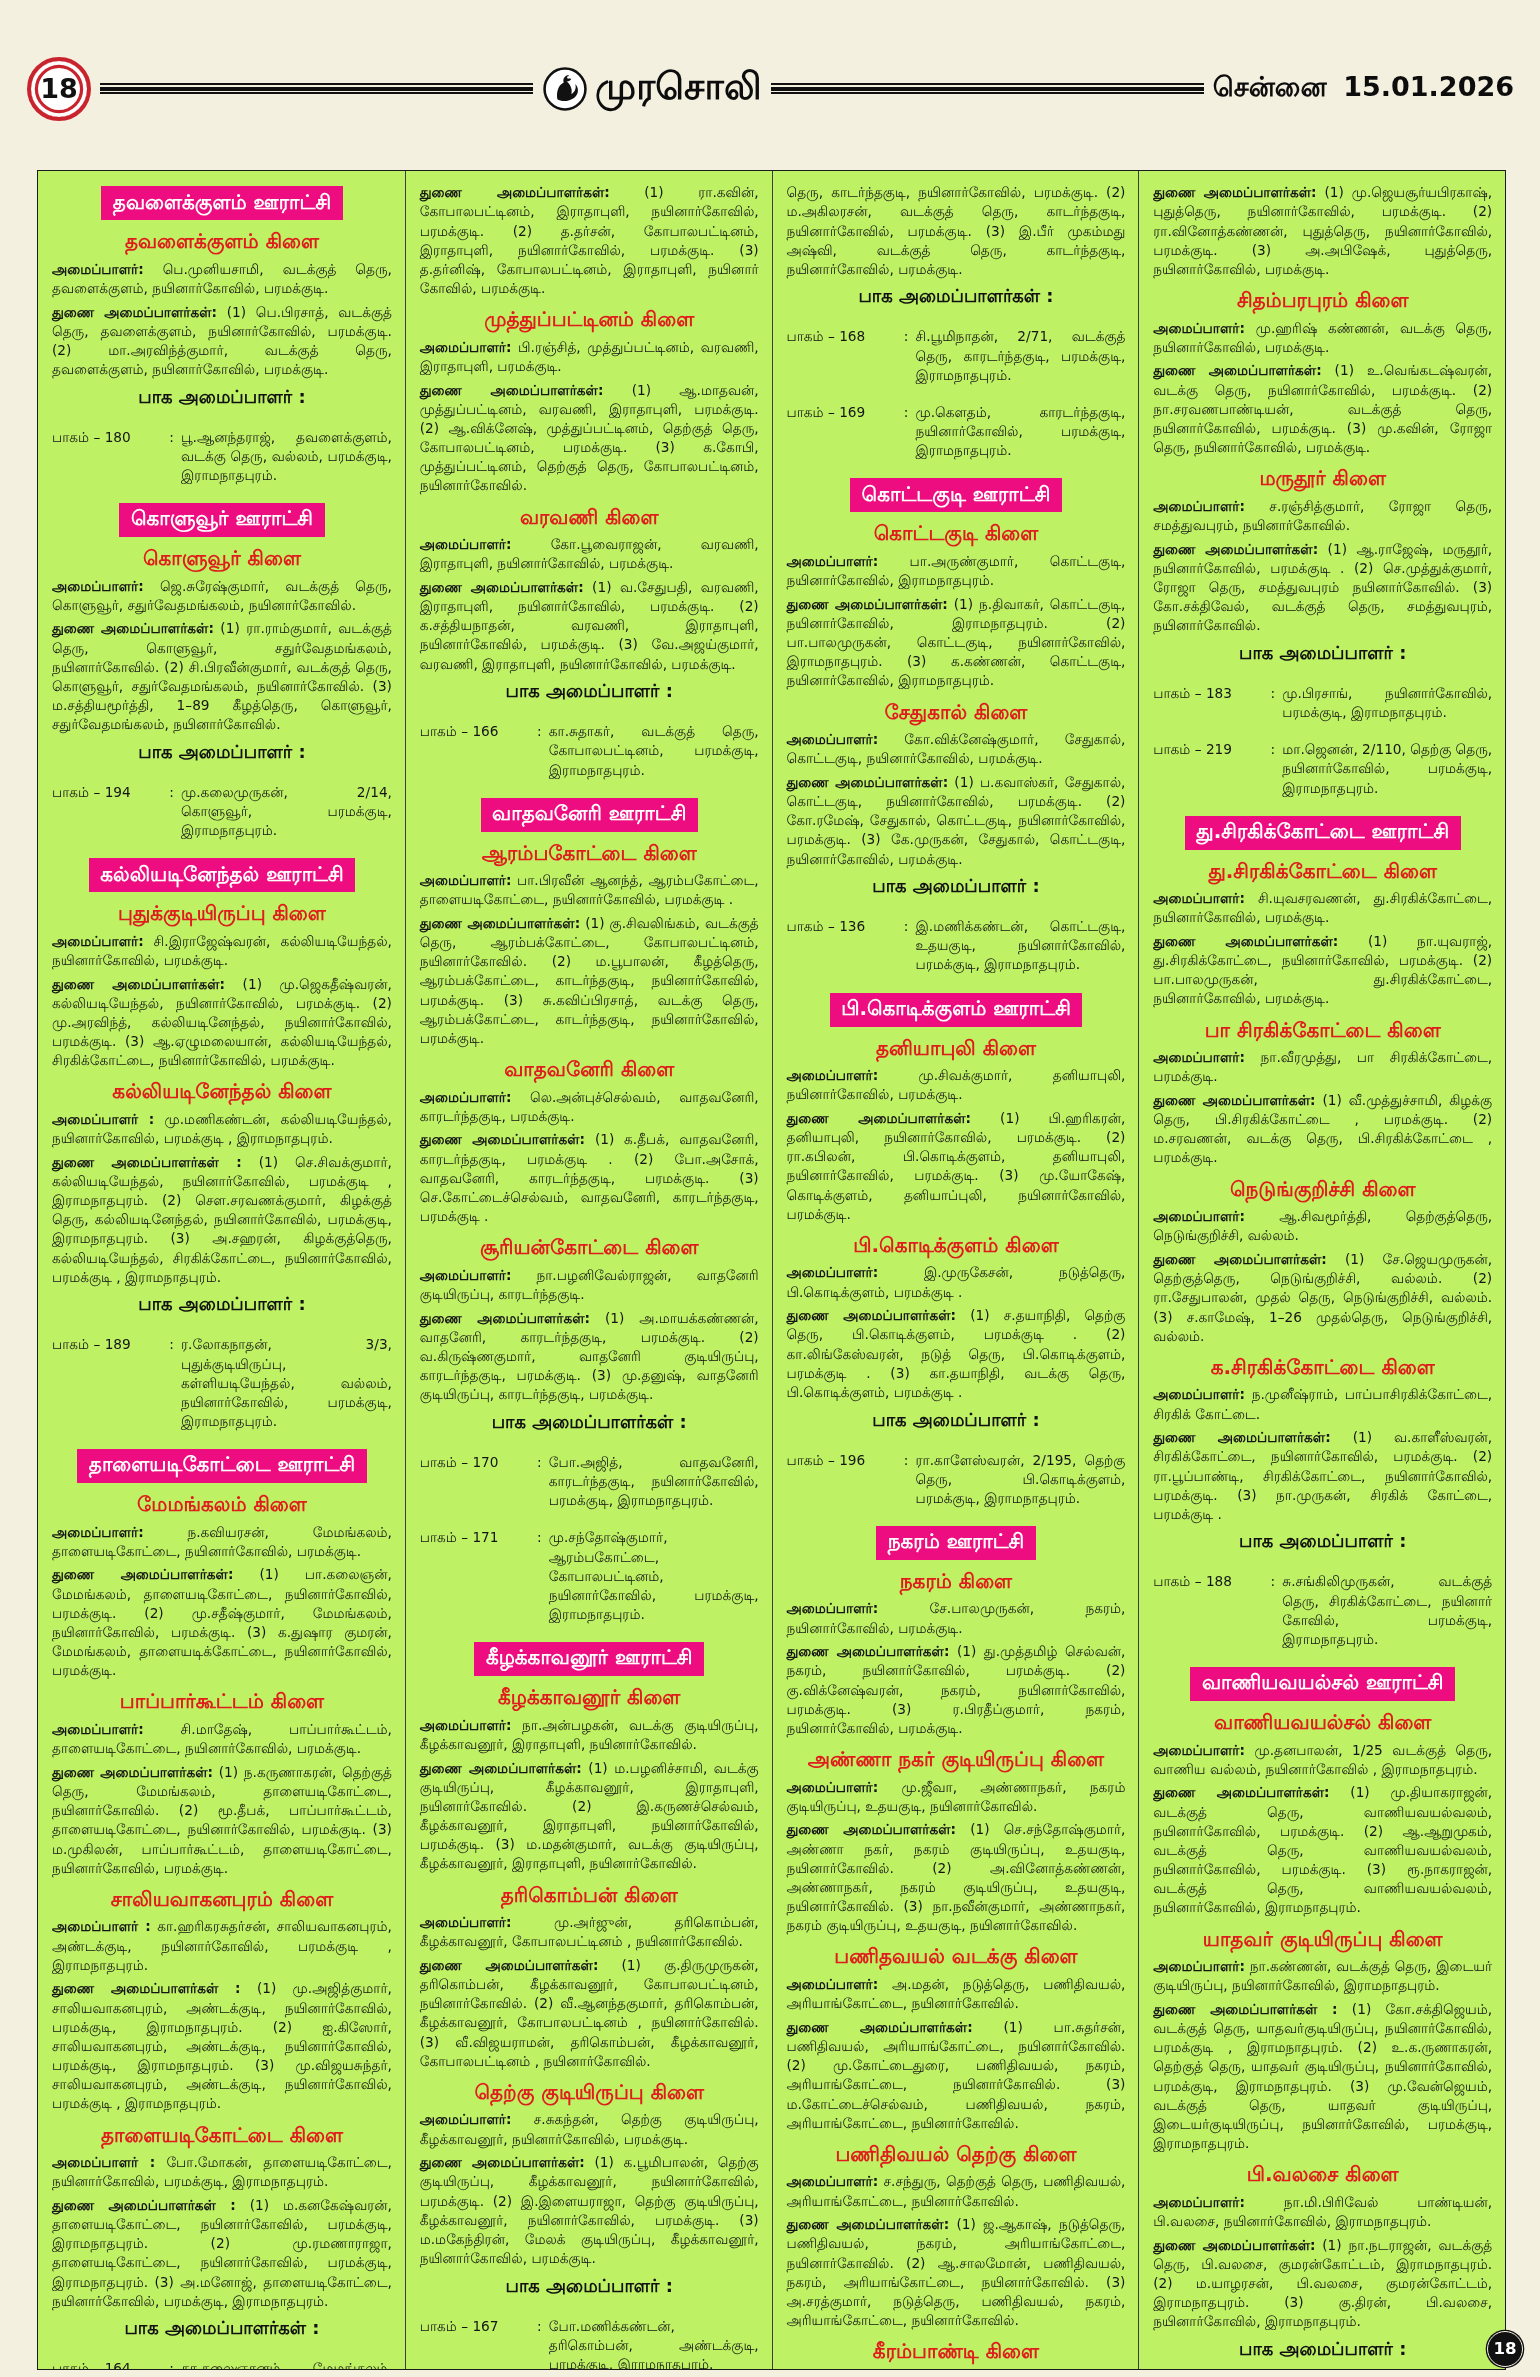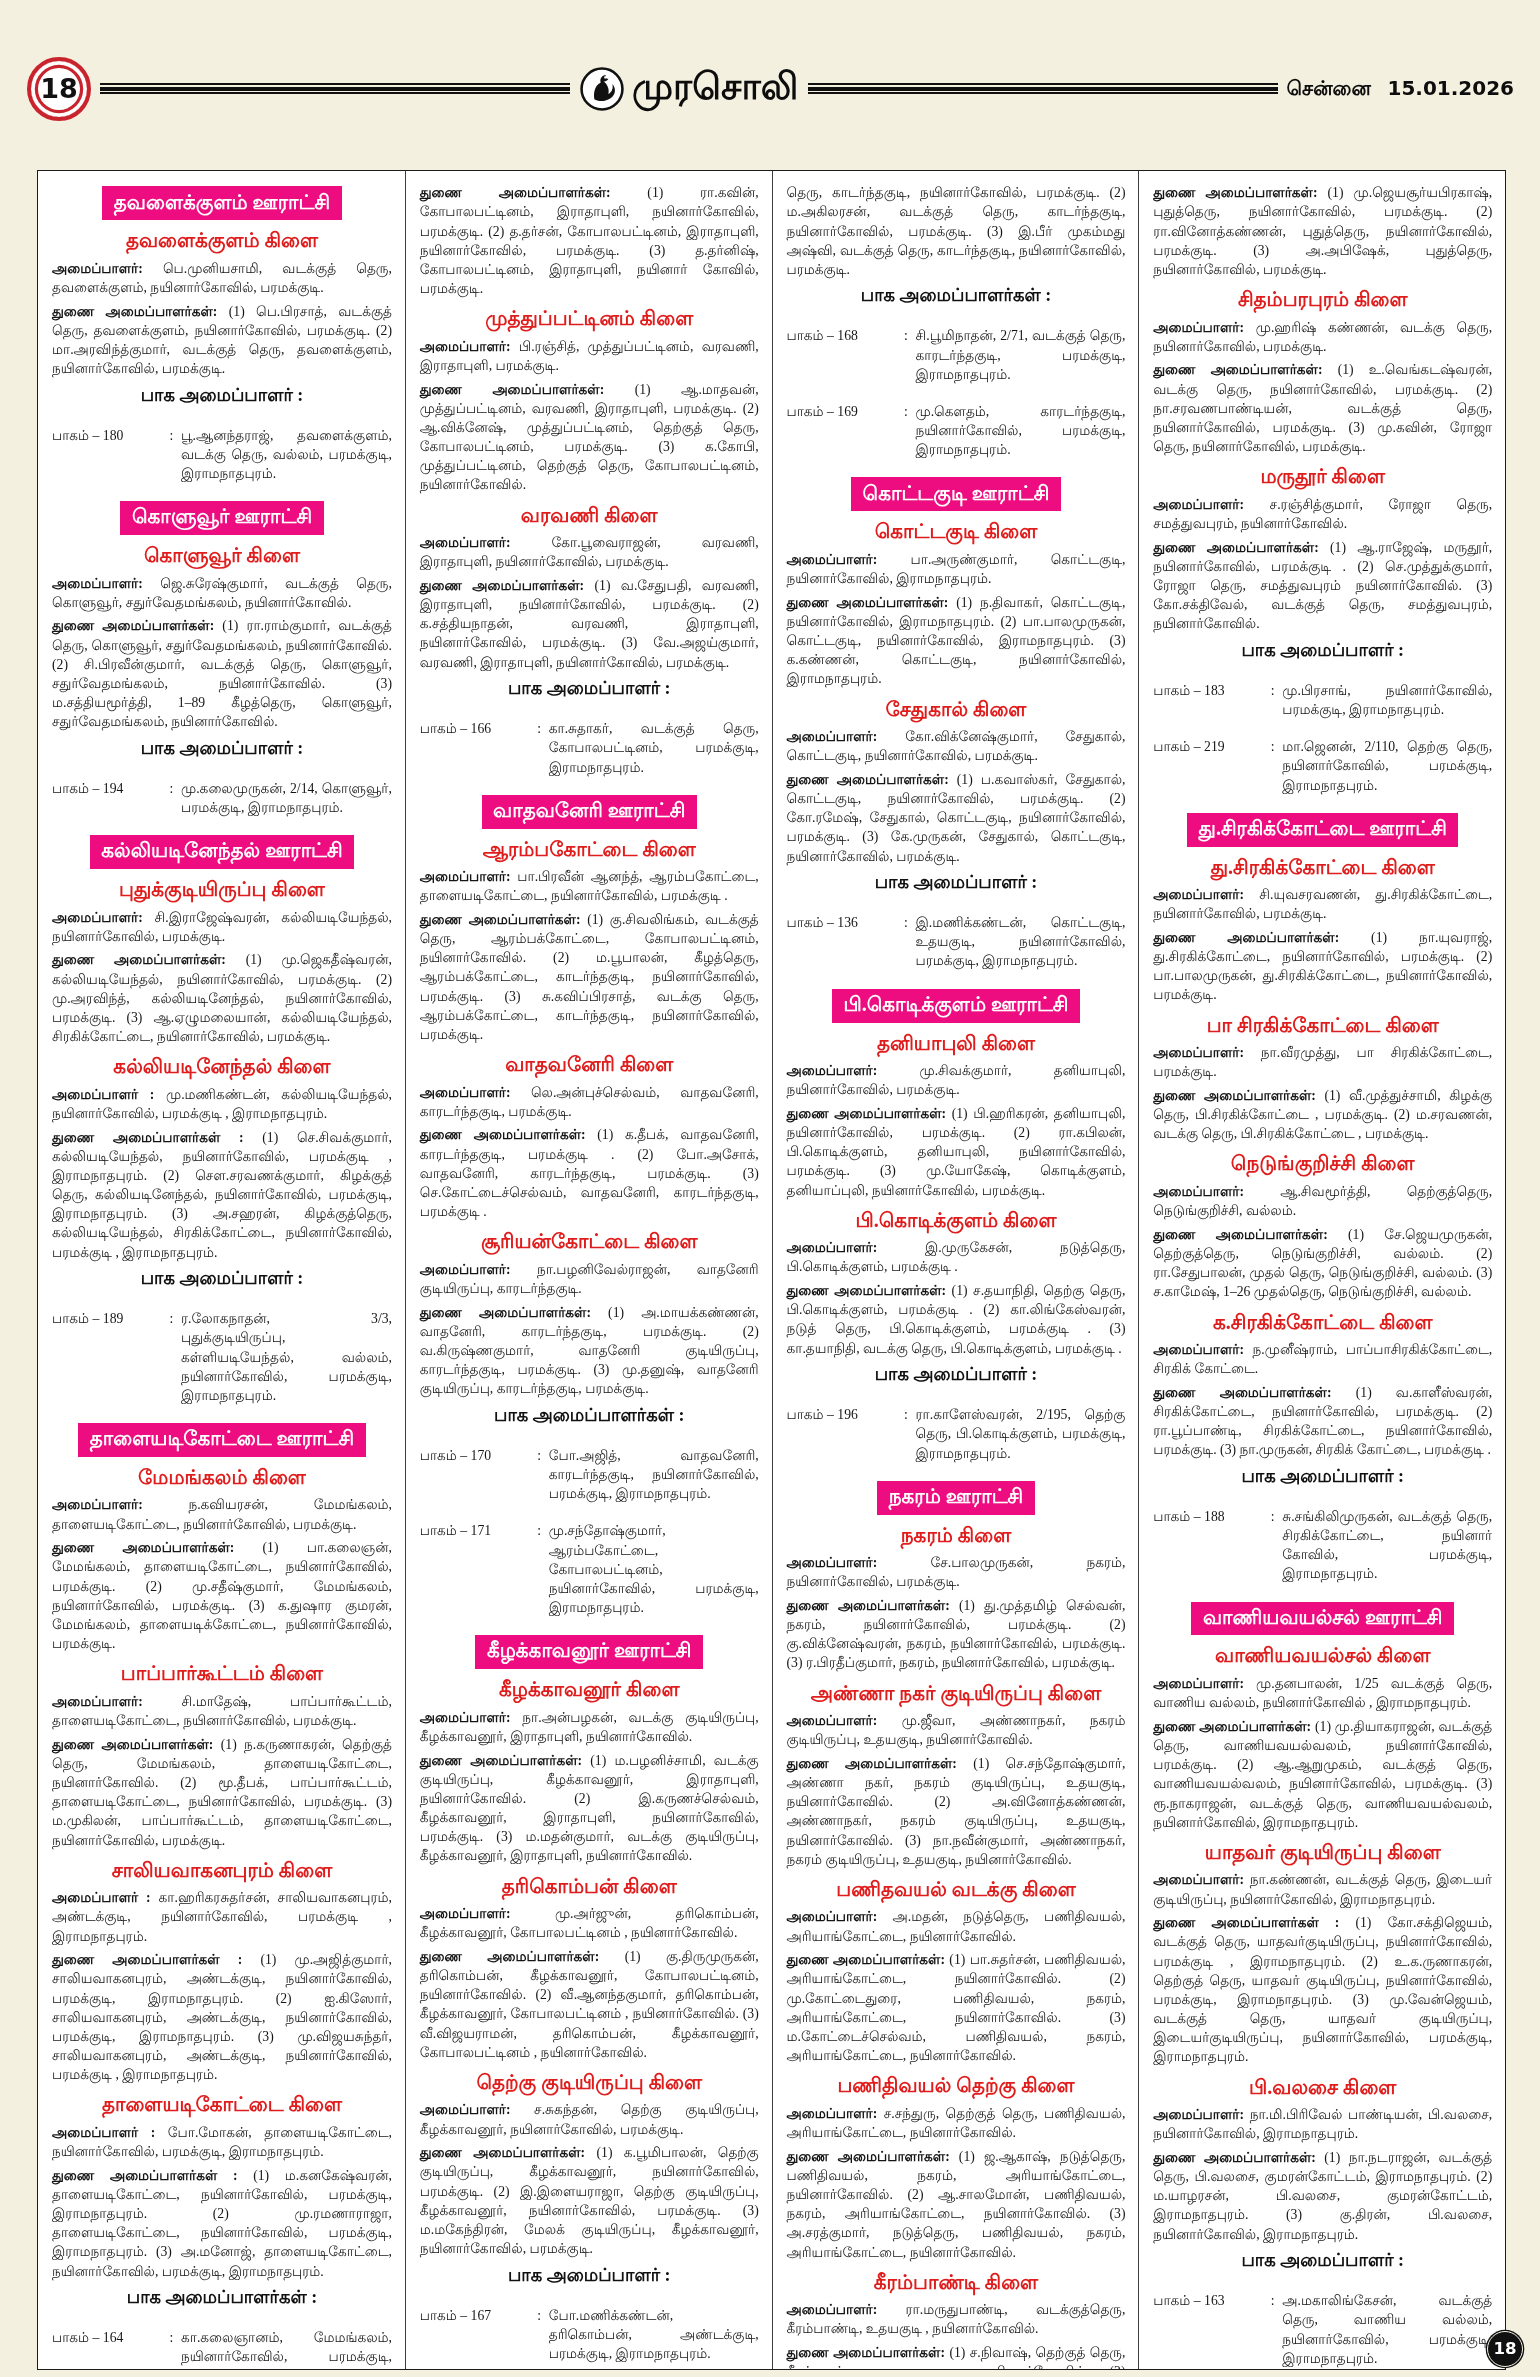--- a/index.html
+++ b/index.html
@@ -21,26 +21,26 @@
     display:flex;align-items:center;justify-content:center;
     font-size:27px;font-weight:bold;color:#111;background:#fff;
     flex:0 0 auto;
   }
   .rule{
     flex:1 1 auto;height:11px;
     background:linear-gradient(#101010 0 1.9px,transparent 1.9px 3.8px,#101010 3.8px 7.7px,transparent 7.7px 9px,#101010 9px 11px);
   }
   .masthead-wrap{display:flex;align-items:center;gap:7px;flex:0 0 auto;}
   .masthead{font-size:37px;font-weight:bold;letter-spacing:0px;color:#0d0d0d;}
-  .edition{flex:0 0 auto;font-size:20px;font-weight:bold;color:#0d0d0d;display:flex;gap:16.6px;}
+  .edition{flex:0 0 auto;font-size:27px;font-weight:bold;color:#0d0d0d;display:flex;gap:16.6px;}
   
   .content{
     position:absolute;left:37px;top:170px;width:1467px;height:2198px;
-    border:1.9px solid #1c1c1c;background:#ffffff;
-    display:grid;grid-template-columns:repeat(4,1fr);font-family:Liberation Serif, serif;
+    border:1.9px solid #1c1c1c;background:#bef264;
+    display:grid;grid-template-columns:repeat(4,1fr);
   }
   .col{padding:7.7px 12.8px 6.4px 14px;overflow:hidden;border-left:1.3px solid #3d3d3d;}
   .col:first-child{border-left:none;}
   
   .gram{text-align:center;margin:7.7px 0 3.8px;}
   .gram>span{
     display:inline-block;background:#ee0d80;color:#ffffff;
     font-weight:bold;font-size:20px;line-height:1.25;padding:3.2px 11.5px 5.7px;
   }
   .branch{text-align:center;color:#e01d1d;font-weight:bold;font-size:20px;margin:9px 0 3.8px;}

